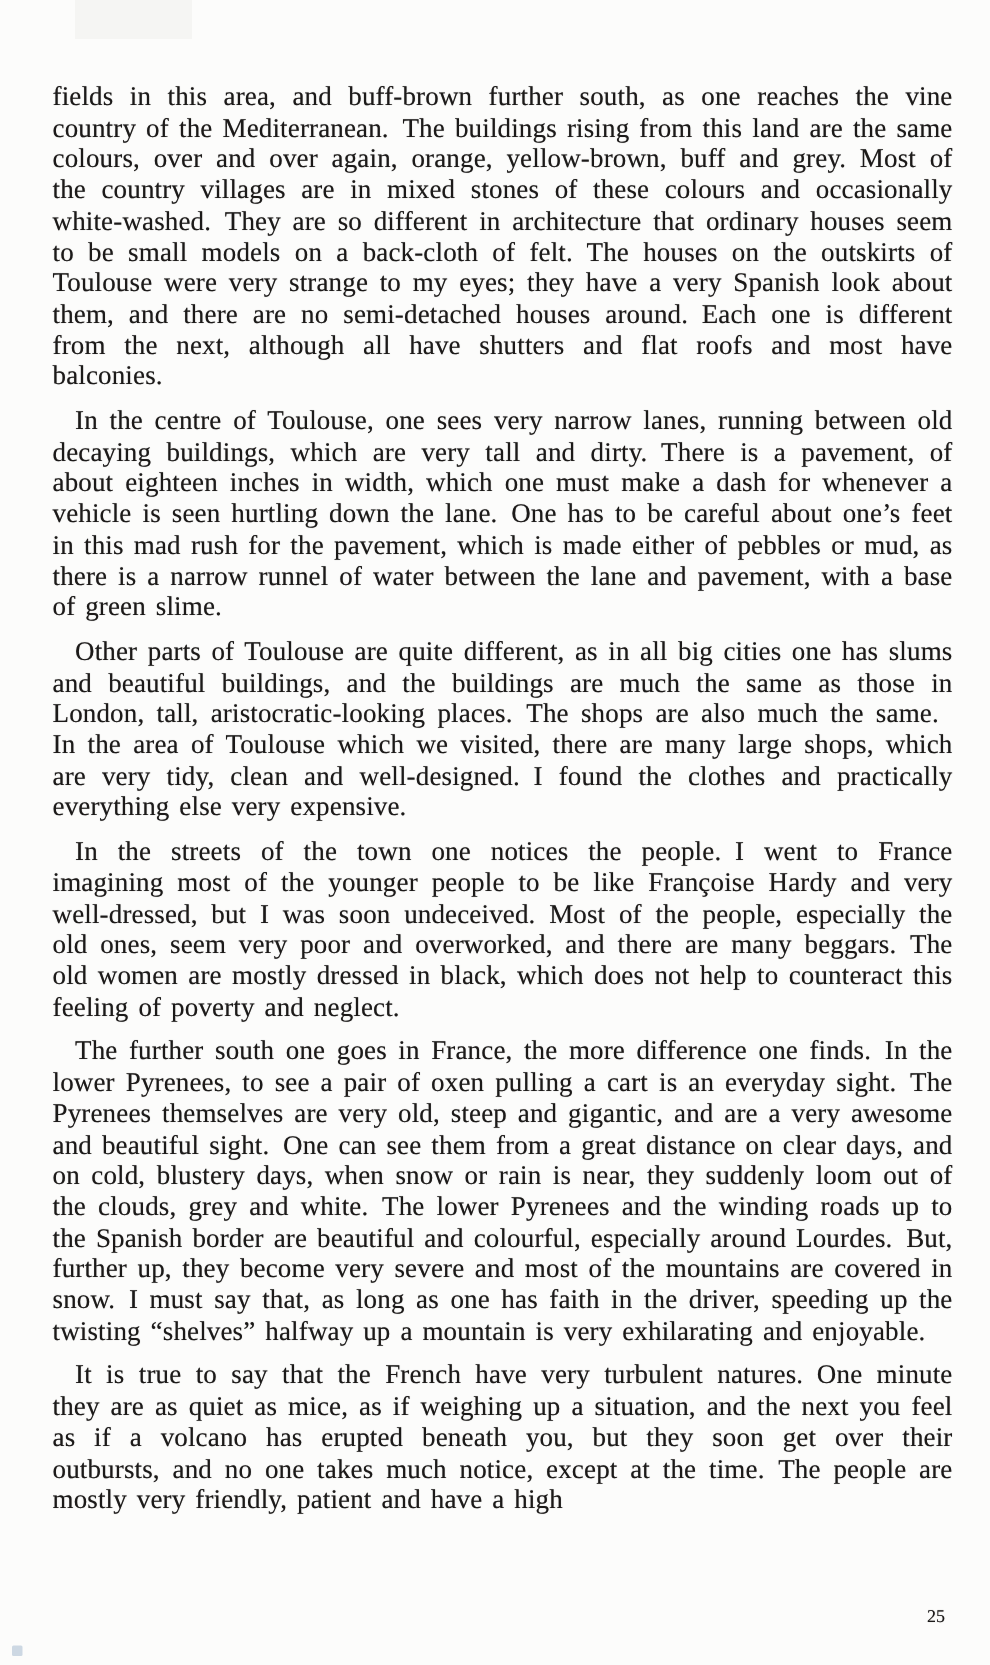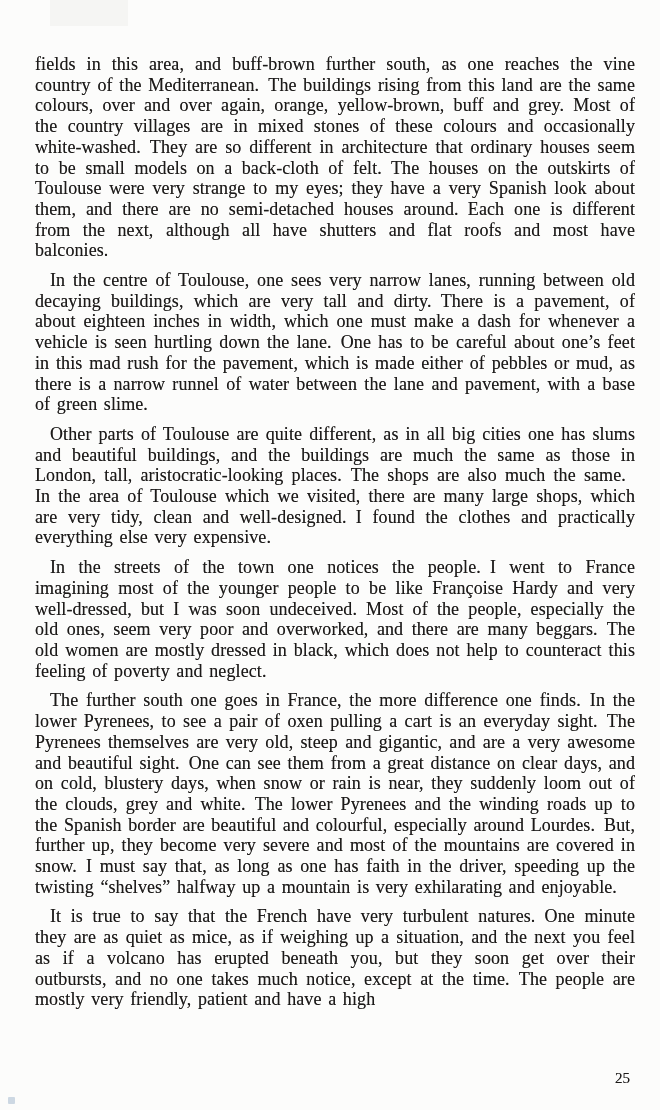--- a/index.html
+++ b/index.html
@@ -36,21 +36,21 @@
     letter-spacing: 0.1px;
     text-shadow: 0 0 0.5px rgba(28,26,25,0.55);
     margin-top: 14px;
   }
   .para { margin: 0; }
   .para + .para { margin-top: 9px; }
   .para.indent { text-indent: 15px; }
   .page-number {
     position: absolute;
     right: 30px; top: 1070px;
-    font-size: 15px;
+    font-size: 12px;
     color: #1c1a19;
     text-shadow: 0 0 0.5px rgba(28,26,25,0.55);
   }
 </style>
 </head>
 <body>
 
 <div class="page">
 
   <div class="top-patch"></div>

